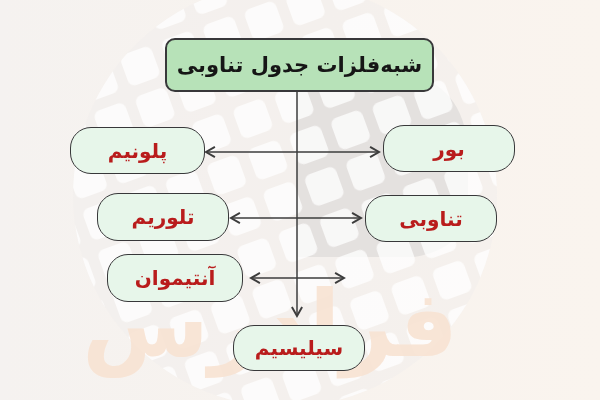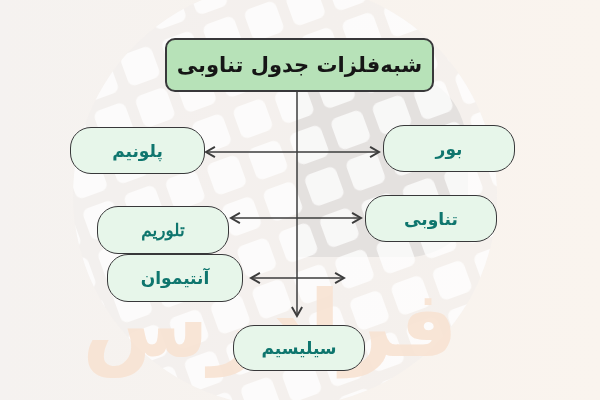--- a/index.html
+++ b/index.html
@@ -8,29 +8,29 @@
     background:linear-gradient(90deg,#f5f2f0 0%,#f8f3ee 55%,#faf4ee 100%);
     font-family:"DejaVu Sans",sans-serif;
   }
   .stage{position:relative;width:600px;height:400px;direction:rtl;}
   .layer{position:absolute;left:0;top:0;width:600px;height:400px;}
   .watermark{z-index:0;}
   .connectors{z-index:1;}
   .node{
     position:absolute;z-index:2;display:flex;align-items:center;justify-content:center;
     background:#e7f6ea;border:1.6px solid #38383a;border-radius:21px;
-    font-weight:bold;font-size:17px;color:#0f766e;text-align:center;
+    font-weight:bold;font-size:20px;color:#b91c1c;text-align:center;
   }
   .title-node{
     background:#b7e2b8;border-width:2px;border-radius:10px;font-size:21px;color:#161616;
   }
   #title-box   {left:165px;top:24px;width:265px;height:50px;margin-top:14px;}
   #node-polonium {left:70px; top:127px;width:133px;height:45px;}
   #node-boron    {left:383px;top:125px;width:130px;height:45px;}
-  #node-tellurium{left:97px; top:206px;width:130px;height:46px;font-family:Liberation Serif, serif;}
+  #node-tellurium{left:97px; top:193px;width:130px;height:46px;}
   #node-silicon  {left:365px;top:195px;width:130px;height:45px;}
   #node-antimony {left:107px;top:254px;width:134px;height:46px;}
   #node-germanium{left:348px;top:256px;width:130px;height:44px;}
   #node-arsenic  {left:233px;top:325px;width:130px;height:44px;}
 </style>
 </head>
 <body>
 
 <div class="stage">
 

